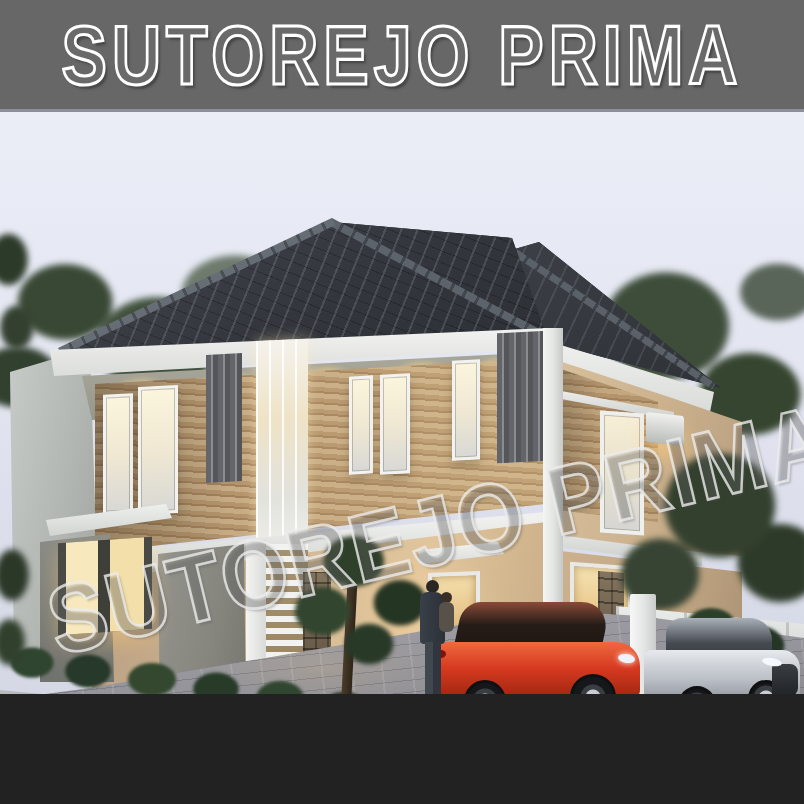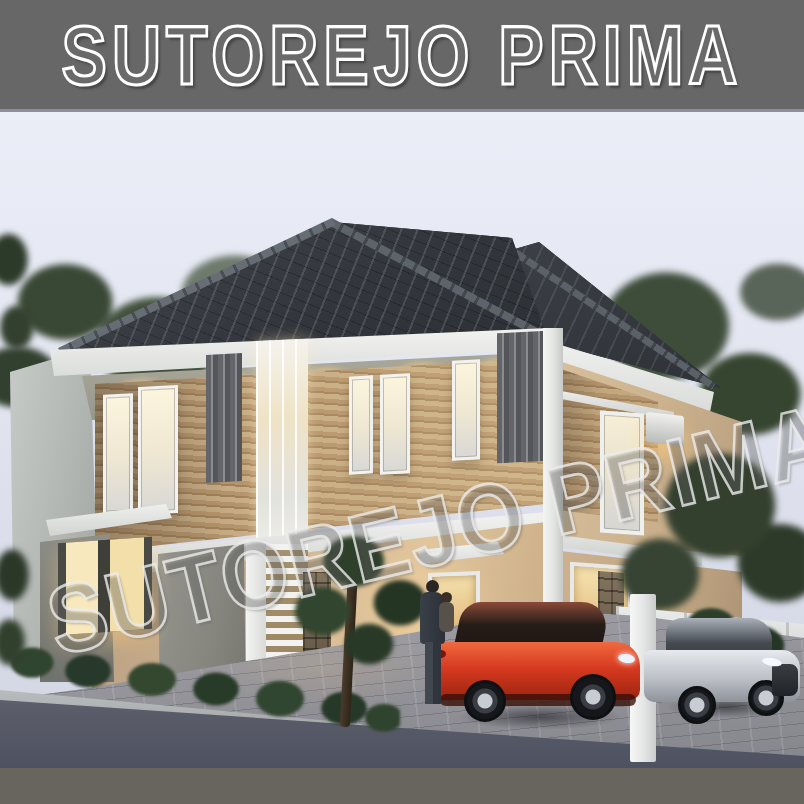--- a/index.html
+++ b/index.html
@@ -1,17 +1,17 @@
 <!DOCTYPE html>
 <html><head>
 <meta charset="utf-8">
 <style>
   * { margin:0; padding:0; box-sizing:border-box; }
   body { background:#222; font-family:"Liberation Sans", sans-serif; }
-  #poster { position:relative; width:804px; height:804px; overflow:hidden; background:#676767; }
+  #poster { position:relative; width:804px; height:694px; overflow:hidden; background:#676767; }
 
   
   .title-bar { position:absolute; left:0; top:0; width:804px; height:112px;
     background:#676767; display:flex; align-items:center; justify-content:center;
     border-bottom:3px solid #8d909c; }
   .title-text { font-size:68px; font-weight:bold; letter-spacing:5px;
     transform:scaleY(1.22); color:#6a6a6a;
     -webkit-text-stroke:2.6px #ffffff;
     text-shadow:3px 3px 2px rgba(55,55,55,.65); white-space:nowrap; }
   .bottom-bar { position:absolute; left:0; top:768px; width:804px; height:36px; background:#67655e; }

